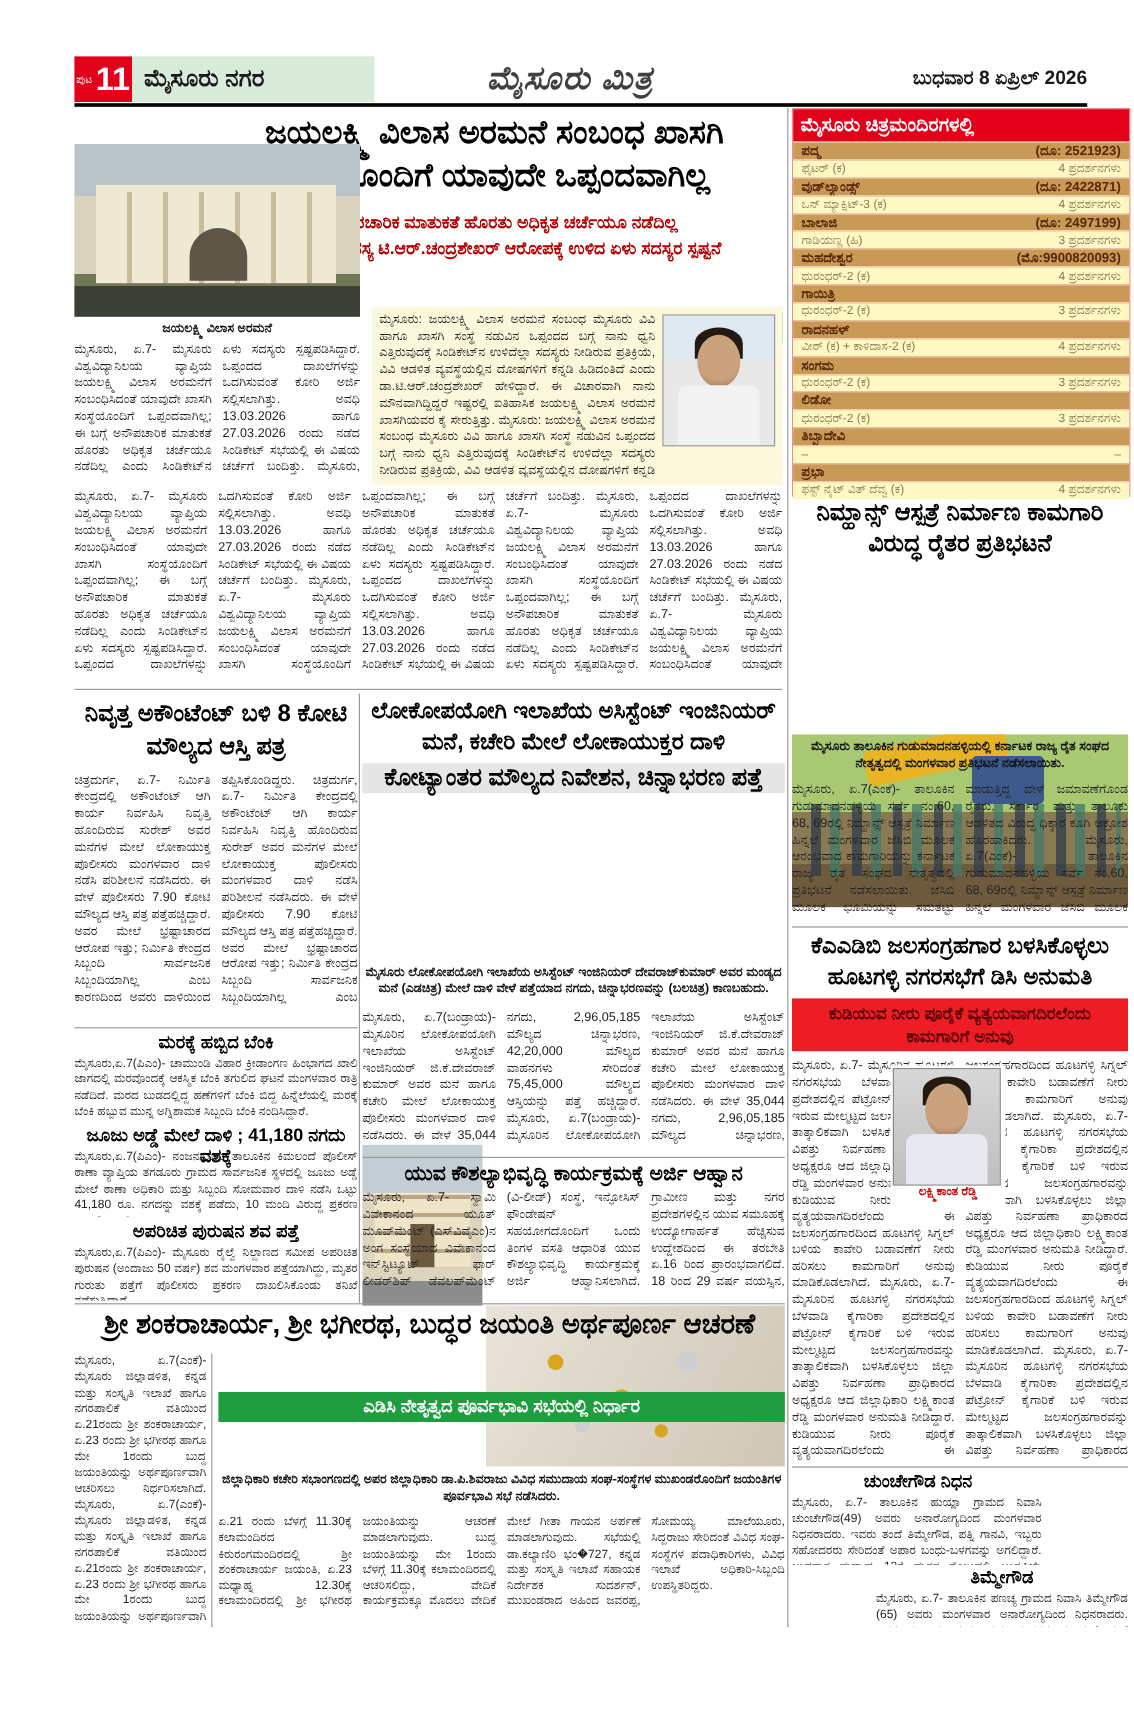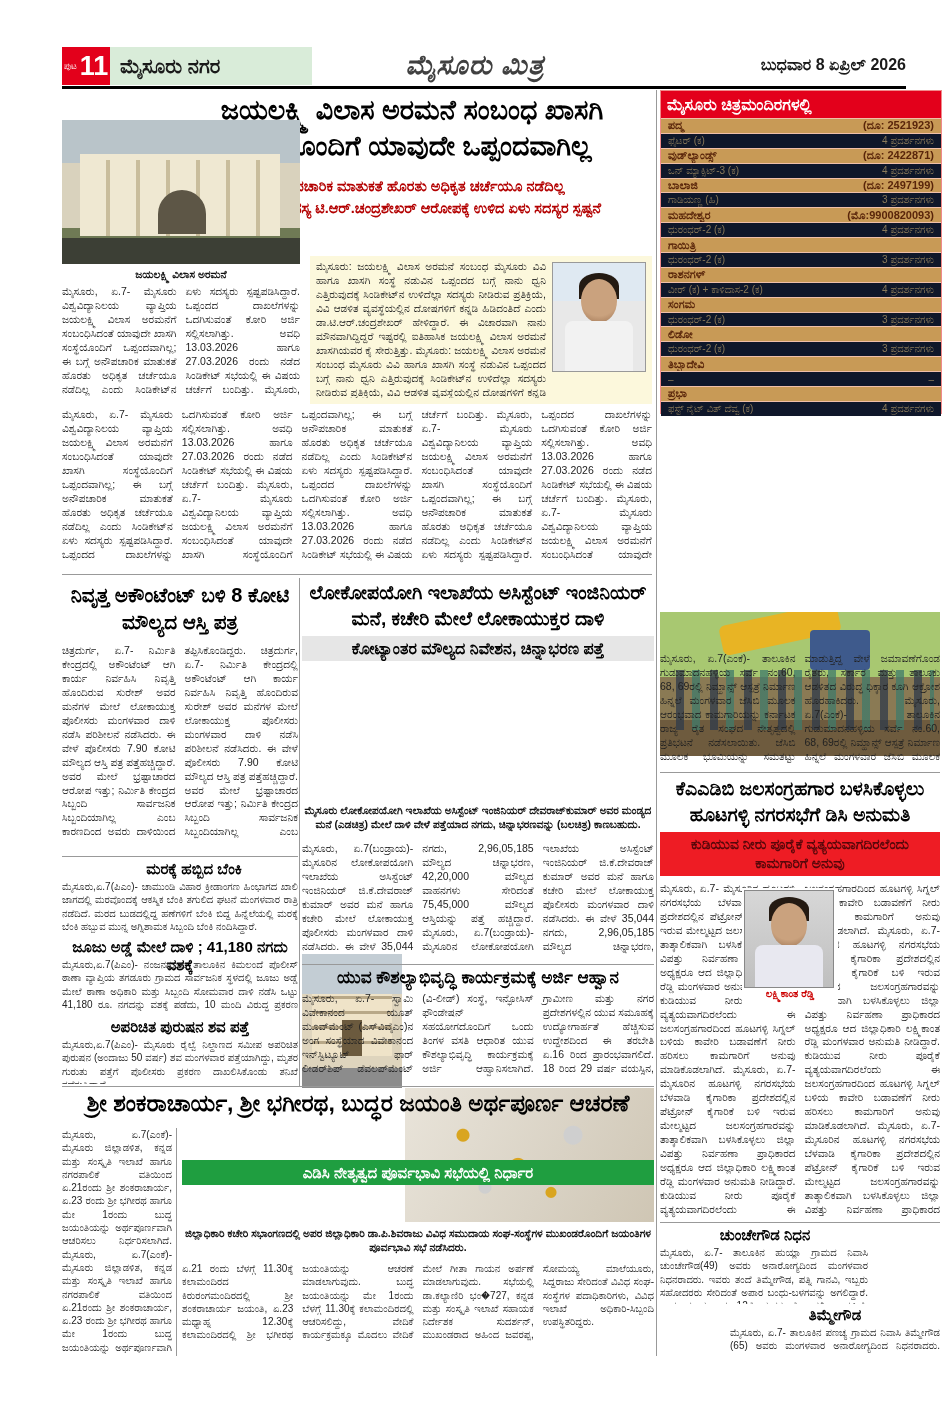--- a/index.html
+++ b/index.html
@@ -21,21 +21,21 @@
   .badge .pg{font-size:9px;}
   .badge .num{font-size:27px;font-weight:bold;line-height:1;}
   .region{background:#d9ecd9;display:flex;align-items:center;padding-left:10px;font-size:20px;font-weight:bold;}
   .masthead{color:#404040;font-size:27px;font-weight:bold;font-style:italic;letter-spacing:1px;}
   .dateline{font-size:16px;font-weight:bold;text-align:right;}
   
   .cinebox{border:1px solid #f08a8a;background:#fff;}
   .cinehead{background:#e3001b;color:#fff;font-weight:bold;font-size:16px;display:flex;align-items:center;padding-left:6px;height:27px;}
   .cine-row{display:flex;justify-content:space-between;align-items:center;height:13.9px;padding:0 7px;border-top:1px solid #f0c0a8;font-size:10px;overflow:hidden;}
   .cine-theater{background:#c89a56;color:#59250a;font-weight:bold;font-size:11px;}
-  .cine-film{background:#0f172a;color:#8a7а5a;color:#8a7a5a;}
+  .cine-film{background:#fef9c3;color:#8a7а5a;color:#8a7a5a;}
   
   .greenbar{background:#1f9e40;color:#fff;font-weight:bold;display:flex;align-items:center;justify-content:center;text-align:center;margin-top:32px;}
   .graybar{background:#e6e6e6;color:#000;font-weight:bold;display:flex;align-items:center;justify-content:center;}
   .redbar{background:#ee1c24;color:#57070a;font-weight:bold;display:flex;align-items:center;justify-content:center;text-align:center;line-height:1.35;}
   .yellowbox{background:#fcf8dc;}
   .bullets{font-size:14.5px;font-weight:bold;color:#b30000;line-height:1.55;}
   .bullets div::before{content:"● ";color:#000;font-size:11px;}
   
   .photo{overflow:hidden;position:relative;}
   .dots span{display:inline-block;width:11px;height:11px;border-radius:50%;margin-right:5px;}
@@ -94,21 +94,21 @@
         </div>
         <div class="cine-row cine-theater">
           <span>ಗಾಯಿತ್ರಿ</span>
           <span></span>
         </div>
         <div class="cine-row cine-film">
           <span>ಧುರಂಧರ್-2 (ಕ)</span>
           <span>3 ಪ್ರದರ್ಶನಗಳು</span>
         </div>
         <div class="cine-row cine-theater">
-          <span>ರಾಶನಗಳ್</span>
+          <span>ರಾದನಹಳ್</span>
           <span></span>
         </div>
         <div class="cine-row cine-film">
           <span>ವೀರ್ (ಕ) + ಕಾಳಿದಾಸ-2 (ಕ)</span>
           <span>4 ಪ್ರದರ್ಶನಗಳು</span>
         </div>
         <div class="cine-row cine-theater">
           <span>ಸಂಗಮ</span>
           <span></span>
         </div>
@@ -166,40 +166,42 @@
     <div class="body-txt" style="height:138px;">ಮೈಸೂರು: ಜಯಲಕ್ಷ್ಮಿ ವಿಲಾಸ ಅರಮನೆ ಸಂಬಂಧ ಮೈಸೂರು ವಿವಿ ಹಾಗೂ ಖಾಸಗಿ ಸಂಸ್ಥೆ ನಡುವಿನ ಒಪ್ಪಂದದ ಬಗ್ಗೆ ನಾನು ಧ್ವನಿ ಎತ್ತಿರುವುದಕ್ಕೆ ಸಿಂಡಿಕೇಟ್‌ನ ಉಳಿದೆಲ್ಲಾ ಸದಸ್ಯರು ನೀಡಿರುವ ಪ್ರತಿಕ್ರಿಯೆ, ವಿವಿ ಆಡಳಿತ ವ್ಯವಸ್ಥೆಯಲ್ಲಿನ ದೋಷಗಳಿಗೆ ಕನ್ನಡಿ ಹಿಡಿದಂತಿದೆ ಎಂದು ಡಾ.ಟಿ.ಆರ್.ಚಂದ್ರಶೇಖರ್ ಹೇಳಿದ್ದಾರೆ. ಈ ವಿಚಾರವಾಗಿ ನಾನು ಮೌನವಾಗಿದ್ದಿದ್ದರೆ ಇಷ್ಟರಲ್ಲಿ ಐತಿಹಾಸಿಕ ಜಯಲಕ್ಷ್ಮಿ ವಿಲಾಸ ಅರಮನೆ ಖಾಸಗಿಯವರ ಕೈ ಸೇರುತ್ತಿತ್ತು. ಮೈಸೂರು: ಜಯಲಕ್ಷ್ಮಿ ವಿಲಾಸ ಅರಮನೆ ಸಂಬಂಧ ಮೈಸೂರು ವಿವಿ ಹಾಗೂ ಖಾಸಗಿ ಸಂಸ್ಥೆ ನಡುವಿನ ಒಪ್ಪಂದದ ಬಗ್ಗೆ ನಾನು ಧ್ವನಿ ಎತ್ತಿರುವುದಕ್ಕೆ ಸಿಂಡಿಕೇಟ್‌ನ ಉಳಿದೆಲ್ಲಾ ಸದಸ್ಯರು ನೀಡಿರುವ ಪ್ರತಿಕ್ರಿಯೆ, ವಿವಿ ಆಡಳಿತ ವ್ಯವಸ್ಥೆಯಲ್ಲಿನ ದೋಷಗಳಿಗೆ ಕನ್ನಡಿ ಹಿಡಿದಂತಿದೆ ಎಂದು ಡಾ.ಟಿ.ಆರ್.ಚಂದ್ರಶೇಖರ್ ಹೇಳಿದ್ದಾರೆ. ಈ ವಿಚಾರವಾಗಿ ನಾನು ಮೌನವಾಗಿದ್ದಿದ್ದರೆ ಇಷ್ಟರಲ್ಲಿ ಐತಿಹಾಸಿಕ ಜಯಲಕ್ಷ್ಮಿ ವಿಲಾಸ ಅರಮನೆ ಖಾಸಗಿಯವರ ಕೈ ಸೇರುತ್ತಿತ್ತು.</div>
   </div>
 
   <div class="abs body-txt col2" style="left:62px;top:285px;width:238px;height:114px;">ಮೈಸೂರು, ಏ.7- ಮೈಸೂರು ವಿಶ್ವವಿದ್ಯಾನಿಲಯ ವ್ಯಾಪ್ತಿಯ ಜಯಲಕ್ಷ್ಮಿ ವಿಲಾಸ ಅರಮನೆಗೆ ಸಂಬಂಧಿಸಿದಂತೆ ಯಾವುದೇ ಖಾಸಗಿ ಸಂಸ್ಥೆಯೊಂದಿಗೆ ಒಪ್ಪಂದವಾಗಿಲ್ಲ; ಈ ಬಗ್ಗೆ ಅನೌಪಚಾರಿಕ ಮಾತುಕತೆ ಹೊರತು ಅಧಿಕೃತ ಚರ್ಚೆಯೂ ನಡೆದಿಲ್ಲ ಎಂದು ಸಿಂಡಿಕೇಟ್‌ನ ಏಳು ಸದಸ್ಯರು ಸ್ಪಷ್ಟಪಡಿಸಿದ್ದಾರೆ. ಒಪ್ಪಂದದ ದಾಖಲೆಗಳನ್ನು ಒದಗಿಸುವಂತೆ ಕೋರಿ ಅರ್ಜಿ ಸಲ್ಲಿಸಲಾಗಿತ್ತು. ಅವಧಿ 13.03.2026 ಹಾಗೂ 27.03.2026 ರಂದು ನಡೆದ ಸಿಂಡಿಕೇಟ್ ಸಭೆಯಲ್ಲಿ ಈ ವಿಷಯ ಚರ್ಚೆಗೆ ಬಂದಿತ್ತು. ಮೈಸೂರು, ಏ.7- ಮೈಸೂರು ವಿಶ್ವವಿದ್ಯಾನಿಲಯ ವ್ಯಾಪ್ತಿಯ ಜಯಲಕ್ಷ್ಮಿ ವಿಲಾಸ ಅರಮನೆಗೆ ಸಂಬಂಧಿಸಿದಂತೆ ಯಾವುದೇ ಖಾಸಗಿ ಸಂಸ್ಥೆಯೊಂದಿಗೆ ಒಪ್ಪಂದವಾಗಿಲ್ಲ; ಈ ಬಗ್ಗೆ ಅನೌಪಚಾರಿಕ ಮಾತುಕತೆ ಹೊರತು ಅಧಿಕೃತ ಚರ್ಚೆಯೂ ನಡೆದಿಲ್ಲ ಎಂದು ಸಿಂಡಿಕೇಟ್‌ನ ಏಳು ಸದಸ್ಯರು ಸ್ಪಷ್ಟಪಡಿಸಿದ್ದಾರೆ. ಒಪ್ಪಂದದ ದಾಖಲೆಗಳನ್ನು ಒದಗಿಸುವಂತೆ ಕೋರಿ ಅರ್ಜಿ ಸಲ್ಲಿಸಲಾಗಿತ್ತು. ಅವಧಿ 13.03.2026 ಹಾಗೂ 27.03.2026 ರಂದು ನಡೆದ ಸಿಂಡಿಕೇಟ್ ಸಭೆಯಲ್ಲಿ ಈ ವಿಷಯ ಚರ್ಚೆಗೆ ಬಂದಿತ್ತು.</div>
   <div class="abs body-txt col5" style="left:62px;top:408px;width:590px;height:162px;">ಮೈಸೂರು, ಏ.7- ಮೈಸೂರು ವಿಶ್ವವಿದ್ಯಾನಿಲಯ ವ್ಯಾಪ್ತಿಯ ಜಯಲಕ್ಷ್ಮಿ ವಿಲಾಸ ಅರಮನೆಗೆ ಸಂಬಂಧಿಸಿದಂತೆ ಯಾವುದೇ ಖಾಸಗಿ ಸಂಸ್ಥೆಯೊಂದಿಗೆ ಒಪ್ಪಂದವಾಗಿಲ್ಲ; ಈ ಬಗ್ಗೆ ಅನೌಪಚಾರಿಕ ಮಾತುಕತೆ ಹೊರತು ಅಧಿಕೃತ ಚರ್ಚೆಯೂ ನಡೆದಿಲ್ಲ ಎಂದು ಸಿಂಡಿಕೇಟ್‌ನ ಏಳು ಸದಸ್ಯರು ಸ್ಪಷ್ಟಪಡಿಸಿದ್ದಾರೆ. ಒಪ್ಪಂದದ ದಾಖಲೆಗಳನ್ನು ಒದಗಿಸುವಂತೆ ಕೋರಿ ಅರ್ಜಿ ಸಲ್ಲಿಸಲಾಗಿತ್ತು. ಅವಧಿ 13.03.2026 ಹಾಗೂ 27.03.2026 ರಂದು ನಡೆದ ಸಿಂಡಿಕೇಟ್ ಸಭೆಯಲ್ಲಿ ಈ ವಿಷಯ ಚರ್ಚೆಗೆ ಬಂದಿತ್ತು. ಮೈಸೂರು, ಏ.7- ಮೈಸೂರು ವಿಶ್ವವಿದ್ಯಾನಿಲಯ ವ್ಯಾಪ್ತಿಯ ಜಯಲಕ್ಷ್ಮಿ ವಿಲಾಸ ಅರಮನೆಗೆ ಸಂಬಂಧಿಸಿದಂತೆ ಯಾವುದೇ ಖಾಸಗಿ ಸಂಸ್ಥೆಯೊಂದಿಗೆ ಒಪ್ಪಂದವಾಗಿಲ್ಲ; ಈ ಬಗ್ಗೆ ಅನೌಪಚಾರಿಕ ಮಾತುಕತೆ ಹೊರತು ಅಧಿಕೃತ ಚರ್ಚೆಯೂ ನಡೆದಿಲ್ಲ ಎಂದು ಸಿಂಡಿಕೇಟ್‌ನ ಏಳು ಸದಸ್ಯರು ಸ್ಪಷ್ಟಪಡಿಸಿದ್ದಾರೆ. ಒಪ್ಪಂದದ ದಾಖಲೆಗಳನ್ನು ಒದಗಿಸುವಂತೆ ಕೋರಿ ಅರ್ಜಿ ಸಲ್ಲಿಸಲಾಗಿತ್ತು. ಅವಧಿ 13.03.2026 ಹಾಗೂ 27.03.2026 ರಂದು ನಡೆದ ಸಿಂಡಿಕೇಟ್ ಸಭೆಯಲ್ಲಿ ಈ ವಿಷಯ ಚರ್ಚೆಗೆ ಬಂದಿತ್ತು. ಮೈಸೂರು, ಏ.7- ಮೈಸೂರು ವಿಶ್ವವಿದ್ಯಾನಿಲಯ ವ್ಯಾಪ್ತಿಯ ಜಯಲಕ್ಷ್ಮಿ ವಿಲಾಸ ಅರಮನೆಗೆ ಸಂಬಂಧಿಸಿದಂತೆ ಯಾವುದೇ ಖಾಸಗಿ ಸಂಸ್ಥೆಯೊಂದಿಗೆ ಒಪ್ಪಂದವಾಗಿಲ್ಲ; ಈ ಬಗ್ಗೆ ಅನೌಪಚಾರಿಕ ಮಾತುಕತೆ ಹೊರತು ಅಧಿಕೃತ ಚರ್ಚೆಯೂ ನಡೆದಿಲ್ಲ ಎಂದು ಸಿಂಡಿಕೇಟ್‌ನ ಏಳು ಸದಸ್ಯರು ಸ್ಪಷ್ಟಪಡಿಸಿದ್ದಾರೆ. ಒಪ್ಪಂದದ ದಾಖಲೆಗಳನ್ನು ಒದಗಿಸುವಂತೆ ಕೋರಿ ಅರ್ಜಿ ಸಲ್ಲಿಸಲಾಗಿತ್ತು. ಅವಧಿ 13.03.2026 ಹಾಗೂ 27.03.2026 ರಂದು ನಡೆದ ಸಿಂಡಿಕೇಟ್ ಸಭೆಯಲ್ಲಿ ಈ ವಿಷಯ ಚರ್ಚೆಗೆ ಬಂದಿತ್ತು. ಮೈಸೂರು, ಏ.7- ಮೈಸೂರು ವಿಶ್ವವಿದ್ಯಾನಿಲಯ ವ್ಯಾಪ್ತಿಯ ಜಯಲಕ್ಷ್ಮಿ ವಿಲಾಸ ಅರಮನೆಗೆ ಸಂಬಂಧಿಸಿದಂತೆ ಯಾವುದೇ ಖಾಸಗಿ ಸಂಸ್ಥೆಯೊಂದಿಗೆ ಒಪ್ಪಂದವಾಗಿಲ್ಲ; ಈ ಬಗ್ಗೆ ಅನೌಪಚಾರಿಕ ಮಾತುಕತೆ ಹೊರತು ಅಧಿಕೃತ ಚರ್ಚೆಯೂ ನಡೆದಿಲ್ಲ ಎಂದು ಸಿಂಡಿಕೇಟ್‌ನ ಏಳು ಸದಸ್ಯರು ಸ್ಪಷ್ಟಪಡಿಸಿದ್ದಾರೆ. ಒಪ್ಪಂದದ ದಾಖಲೆಗಳನ್ನು ಒದಗಿಸುವಂತೆ ಕೋರಿ ಅರ್ಜಿ ಸಲ್ಲಿಸಲಾಗಿತ್ತು. ಅವಧಿ 13.03.2026 ಹಾಗೂ 27.03.2026 ರಂದು ನಡೆದ ಸಿಂಡಿಕೇಟ್ ಸಭೆಯಲ್ಲಿ ಈ ವಿಷಯ ಚರ್ಚೆಗೆ ಬಂದಿತ್ತು. ಮೈಸೂರು, ಏ.7- ಮೈಸೂರು ವಿಶ್ವವಿದ್ಯಾನಿಲಯ ವ್ಯಾಪ್ತಿಯ ಜಯಲಕ್ಷ್ಮಿ ವಿಲಾಸ ಅರಮನೆಗೆ ಸಂಬಂಧಿಸಿದಂತೆ ಯಾವುದೇ ಖಾಸಗಿ ಸಂಸ್ಥೆಯೊಂದಿಗೆ ಒಪ್ಪಂದವಾಗಿಲ್ಲ; ಈ ಬಗ್ಗೆ ಅನೌಪಚಾರಿಕ ಮಾತುಕತೆ ಹೊರತು ಅಧಿಕೃತ ಚರ್ಚೆಯೂ ನಡೆದಿಲ್ಲ ಎಂದು ಸಿಂಡಿಕೇಟ್‌ನ ಏಳು ಸದಸ್ಯರು ಸ್ಪಷ್ಟಪಡಿಸಿದ್ದಾರೆ. ಒಪ್ಪಂದದ ದಾಖಲೆಗಳನ್ನು ಒದಗಿಸುವಂತೆ ಕೋರಿ ಅರ್ಜಿ ಸಲ್ಲಿಸಲಾಗಿತ್ತು. ಅವಧಿ 13.03.2026 ಹಾಗೂ 27.03.2026 ರಂದು ನಡೆದ ಸಿಂಡಿಕೇಟ್ ಸಭೆಯಲ್ಲಿ ಈ ವಿಷಯ ಚರ್ಚೆಗೆ ಬಂದಿತ್ತು.</div>
 
   <div class="abs thin" style="left:62px;top:574px;width:590px;height:1px;"></div>
   <div class="abs thin" style="left:656px;top:90px;width:1px;height:1300px;"></div>
   <div class="abs thin" style="left:299px;top:578px;width:1px;height:508px;"></div>
 
+  <div class="abs headline ct" style="left:660px;top:414px;width:280px;font-size:20px;line-height:1.3;">ನಿಮ್ಹಾನ್ಸ್ ಆಸ್ಪತ್ರೆ ನಿರ್ಮಾಣ ಕಾಮಗಾರಿ ವಿರುದ್ಧ ರೈತರ ಪ್ರತಿಭಟನೆ</div>
   <div class="abs photo" style="left:660px;top:468px;width:280px;height:144px;background:linear-gradient(#a8c871 0 45%,#8a7a54 45% 75%,#6e5b3e 75% 100%);">
     <div class="abs" style="left:60px;top:2px;width:120px;height:30px;background:#e8b424;transform:rotate(-12deg);border-radius:6px;"></div>
     <div class="abs" style="left:150px;top:18px;width:60px;height:40px;background:#3e5a8c;border-radius:4px;"></div>
     <div class="abs" style="left:6px;top:58px;width:268px;height:60px;background:repeating-linear-gradient(90deg,transparent 0 10px,#2e3a4a 10px 18px,transparent 18px 26px,#3f7a6a 26px 34px);opacity:.75;"></div>
   </div>
+  <div class="abs caption" style="left:660px;top:616px;width:280px;">ಮೈಸೂರು ತಾಲೂಕಿನ ಗುಡುಮಾದನಹಳ್ಳಿಯಲ್ಲಿ ಕರ್ನಾಟಕ ರಾಜ್ಯ ರೈತ ಸಂಘದ ನೇತೃತ್ವದಲ್ಲಿ ಮಂಗಳವಾರ ಪ್ರತಿಭಟನೆ ನಡೆಸಲಾಯಿತು.</div>
   <div class="abs body-txt col2" style="left:660px;top:652px;width:280px;height:118px;">ಮೈಸೂರು, ಏ.7(ಎಂಕೆ)- ತಾಲೂಕಿನ ಗುಡುಮಾದನಹಳ್ಳಿಯ ಸರ್ವೆ ನಂ.60, 68, 69ರಲ್ಲಿ ನಿಮ್ಹಾನ್ಸ್ ಆಸ್ಪತ್ರೆ ನಿರ್ಮಾಣ ಹಿನ್ನಲೆ ಮಂಗಳವಾರ ಜೆಸಿಬಿ ಮೂಲಕ ಆರಂಭವಾದ ಕಾಮಗಾರಿಯನ್ನು ಕರ್ನಾಟಕ ರಾಜ್ಯ ರೈತ ಸಂಘದ ನೇತೃತ್ವದಲ್ಲಿ ಪ್ರತಿಭಟನೆ ನಡೆಸಲಾಯಿತು. ಜೆಸಿಬಿ ಮೂಲಕ ಭೂಮಿಯನ್ನು ಸಮತಟ್ಟು ಮಾಡುತ್ತಿದ್ದ ವೇಳೆ ಜಮಾವಣೆಗೊಂಡ ರೈತರು, ಸರ್ಕಾರ ಮತ್ತು ತಾಲೂಕು ಆಡಳಿತದ ವಿರುದ್ಧ ಧಿಕ್ಕಾರ ಕೂಗಿ ಆಕ್ರೋಶ ಹೊರಹಾಕಿದರು. ಮೈಸೂರು, ಏ.7(ಎಂಕೆ)- ತಾಲೂಕಿನ ಗುಡುಮಾದನಹಳ್ಳಿಯ ಸರ್ವೆ ನಂ.60, 68, 69ರಲ್ಲಿ ನಿಮ್ಹಾನ್ಸ್ ಆಸ್ಪತ್ರೆ ನಿರ್ಮಾಣ ಹಿನ್ನಲೆ ಮಂಗಳವಾರ ಜೆಸಿಬಿ ಮೂಲಕ ಆರಂಭವಾದ ಕಾಮಗಾರಿಯನ್ನು ಕರ್ನಾಟಕ ರಾಜ್ಯ ರೈತ ಸಂಘದ ನೇತೃತ್ವದಲ್ಲಿ ಪ್ರತಿಭಟನೆ ನಡೆಸಲಾಯಿತು. ಜೆಸಿಬಿ ಮೂಲಕ ಭೂಮಿಯನ್ನು ಸಮತಟ್ಟು ಮಾಡುತ್ತಿದ್ದ ವೇಳೆ ಜಮಾವಣೆಗೊಂಡ ರೈತರು, ಸರ್ಕಾರ ಮತ್ತು ತಾಲೂಕು ಆಡಳಿತದ ವಿರುದ್ಧ ಧಿಕ್ಕಾರ ಕೂಗಿ ಆಕ್ರೋಶ ಹೊರಹಾಕಿದರು.</div>
 
   <div class="abs headline ct" style="left:62px;top:582px;width:236px;font-size:20px;line-height:1.35;">ನಿವೃತ್ತ ಅಕೌಂಟೆಂಟ್ ಬಳಿ 8 ಕೋಟಿ ಮೌಲ್ಯದ ಆಸ್ತಿ ಪತ್ರ</div>
   <div class="abs body-txt col2" style="left:62px;top:644px;width:236px;height:208px;">ಚಿತ್ರದುರ್ಗ, ಏ.7- ನಿರ್ಮಿತಿ ಕೇಂದ್ರದಲ್ಲಿ ಅಕೌಂಟೆಂಟ್ ಆಗಿ ಕಾರ್ಯ ನಿರ್ವಹಿಸಿ ನಿವೃತ್ತಿ ಹೊಂದಿರುವ ಸುರೇಶ್ ಅವರ ಮನೆಗಳ ಮೇಲೆ ಲೋಕಾಯುಕ್ತ ಪೊಲೀಸರು ಮಂಗಳವಾರ ದಾಳಿ ನಡೆಸಿ ಪರಿಶೀಲನೆ ನಡೆಸಿದರು. ಈ ವೇಳೆ ಪೊಲೀಸರು 7.90 ಕೋಟಿ ಮೌಲ್ಯದ ಆಸ್ತಿ ಪತ್ರ ಪತ್ತೆಹಚ್ಚಿದ್ದಾರೆ. ಅವರ ಮೇಲೆ ಭ್ರಷ್ಟಾಚಾರದ ಆರೋಪ ಇತ್ತು; ನಿರ್ಮಿತಿ ಕೇಂದ್ರದ ಸಿಬ್ಬಂದಿ ಸಾರ್ವಜನಿಕ ಸಿಬ್ಬಂದಿಯಾಗಿಲ್ಲ ಎಂಬ ಕಾರಣದಿಂದ ಅವರು ದಾಳಿಯಿಂದ ತಪ್ಪಿಸಿಕೊಂಡಿದ್ದರು. ಚಿತ್ರದುರ್ಗ, ಏ.7- ನಿರ್ಮಿತಿ ಕೇಂದ್ರದಲ್ಲಿ ಅಕೌಂಟೆಂಟ್ ಆಗಿ ಕಾರ್ಯ ನಿರ್ವಹಿಸಿ ನಿವೃತ್ತಿ ಹೊಂದಿರುವ ಸುರೇಶ್ ಅವರ ಮನೆಗಳ ಮೇಲೆ ಲೋಕಾಯುಕ್ತ ಪೊಲೀಸರು ಮಂಗಳವಾರ ದಾಳಿ ನಡೆಸಿ ಪರಿಶೀಲನೆ ನಡೆಸಿದರು. ಈ ವೇಳೆ ಪೊಲೀಸರು 7.90 ಕೋಟಿ ಮೌಲ್ಯದ ಆಸ್ತಿ ಪತ್ರ ಪತ್ತೆಹಚ್ಚಿದ್ದಾರೆ. ಅವರ ಮೇಲೆ ಭ್ರಷ್ಟಾಚಾರದ ಆರೋಪ ಇತ್ತು; ನಿರ್ಮಿತಿ ಕೇಂದ್ರದ ಸಿಬ್ಬಂದಿ ಸಾರ್ವಜನಿಕ ಸಿಬ್ಬಂದಿಯಾಗಿಲ್ಲ ಎಂಬ ಕಾರಣದಿಂದ ಅವರು ದಾಳಿಯಿಂದ ತಪ್ಪಿಸಿಕೊಂಡಿದ್ದರು. ಚಿತ್ರದುರ್ಗ, ಏ.7- ನಿರ್ಮಿತಿ ಕೇಂದ್ರದಲ್ಲಿ ಅಕೌಂಟೆಂಟ್ ಆಗಿ ಕಾರ್ಯ ನಿರ್ವಹಿಸಿ ನಿವೃತ್ತಿ ಹೊಂದಿರುವ ಸುರೇಶ್ ಅವರ ಮನೆಗಳ ಮೇಲೆ ಲೋಕಾಯುಕ್ತ ಪೊಲೀಸರು ಮಂಗಳವಾರ ದಾಳಿ ನಡೆಸಿ ಪರಿಶೀಲನೆ ನಡೆಸಿದರು. ಈ ವೇಳೆ ಪೊಲೀಸರು 7.90 ಕೋಟಿ ಮೌಲ್ಯದ ಆಸ್ತಿ ಪತ್ರ ಪತ್ತೆಹಚ್ಚಿದ್ದಾರೆ. ಅವರ ಮೇಲೆ ಭ್ರಷ್ಟಾಚಾರದ ಆರೋಪ ಇತ್ತು; ನಿರ್ಮಿತಿ ಕೇಂದ್ರದ ಸಿಬ್ಬಂದಿ ಸಾರ್ವಜನಿಕ ಸಿಬ್ಬಂದಿಯಾಗಿಲ್ಲ ಎಂಬ ಕಾರಣದಿಂದ ಅವರು ದಾಳಿಯಿಂದ ತಪ್ಪಿಸಿಕೊಂಡಿದ್ದರು.</div>
 
   <div class="abs thin" style="left:62px;top:856px;width:236px;height:1px;"></div>
-  <div class="abs headline ct" style="left:76px;top:860px;width:236px;font-size:15px;">ಮರಕ್ಕೆ ಹಬ್ಬಿದ ಬೆಂಕಿ</div>
+  <div class="abs headline ct" style="left:62px;top:860px;width:236px;font-size:15px;">ಮರಕ್ಕೆ ಹಬ್ಬಿದ ಬೆಂಕಿ</div>
   <div class="abs body-txt" style="left:62px;top:880px;width:236px;height:54px;font-size:10px;">ಮೈಸೂರು,ಏ.7(ಪಿಎಂ)- ಚಾಮುಂಡಿ ವಿಹಾರ ಕ್ರೀಡಾಂಗಣ ಹಿಂಭಾಗದ ಖಾಲಿ ಜಾಗದಲ್ಲಿ ಮರವೊಂದಕ್ಕೆ ಆಕಸ್ಮಿಕ ಬೆಂಕಿ ತಗುಲಿದ ಘಟನೆ ಮಂಗಳವಾರ ರಾತ್ರಿ ನಡೆದಿದೆ. ಮರದ ಬುಡದಲ್ಲಿದ್ದ ಹಣೆಗಳಿಗೆ ಬೆಂಕಿ ಬಿದ್ದ ಹಿನ್ನೆಲೆಯಲ್ಲಿ ಮರಕ್ಕೆ ಬೆಂಕಿ ಹಬ್ಬುವ ಮುನ್ನ ಅಗ್ನಿಶಾಮಕ ಸಿಬ್ಬಂದಿ ಬೆಂಕಿ ನಂದಿಸಿದ್ದಾರೆ.</div>
   <div class="abs headline ct" style="left:62px;top:938px;width:236px;font-size:15px;">ಜೂಜು ಅಡ್ಡೆ ಮೇಲೆ ದಾಳಿ ; 41,180 ನಗದು ವಶಕ್ಕೆ</div>
   <div class="abs body-txt" style="left:62px;top:958px;width:236px;height:56px;font-size:10px;">ಮೈಸೂರು,ಏ.7(ಪಿಎಂ)- ನಂಜನಗೂಡು ತಾಲೂಕಿನ ಕಿಮಲಂದೆ ಪೊಲೀಸ್ ಠಾಣಾ ವ್ಯಾಪ್ತಿಯ ತಗಡೂರು ಗ್ರಾಮದ ಸಾರ್ವಜನಿಕ ಸ್ಥಳದಲ್ಲಿ ಜೂಜು ಅಡ್ಡೆ ಮೇಲೆ ಠಾಣಾ ಅಧಿಕಾರಿ ಮತ್ತು ಸಿಬ್ಬಂದಿ ಸೋಮವಾರ ದಾಳಿ ನಡೆಸಿ ಒಟ್ಟು 41,180 ರೂ. ನಗದನ್ನು ವಶಕ್ಕೆ ಪಡೆದು, 10 ಮಂದಿ ವಿರುದ್ಧ ಪ್ರಕರಣ ದಾಖಲಿಸಿದ್ದಾರೆ.</div>
   <div class="abs headline ct" style="left:62px;top:1018px;width:236px;font-size:15px;">ಅಪರಿಚಿತ ಪುರುಷನ ಶವ ಪತ್ತೆ</div>
   <div class="abs body-txt" style="left:62px;top:1038px;width:236px;height:46px;font-size:10px;">ಮೈಸೂರು,ಏ.7(ಪಿಎಂ)- ಮೈಸೂರು ರೈಲ್ವೆ ನಿಲ್ದಾಣದ ಸಮೀಪ ಅಪರಿಚಿತ ಪುರುಷನ (ಅಂದಾಜು 50 ವರ್ಷ) ಶವ ಮಂಗಳವಾರ ಪತ್ತೆಯಾಗಿದ್ದು, ಮೃತರ ಗುರುತು ಪತ್ತೆಗೆ ಪೊಲೀಸರು ಪ್ರಕರಣ ದಾಖಲಿಸಿಕೊಂಡು ತನಿಖೆ ನಡೆಸುತ್ತಿದ್ದಾರೆ.</div>
 
   <div class="abs headline ct" style="left:302px;top:580px;width:352px;font-size:19px;line-height:1.35;">ಲೋಕೋಪಯೋಗಿ ಇಲಾಖೆಯ ಅಸಿಸ್ಟೆಂಟ್ ಇಂಜಿನಿಯರ್ ಮನೆ, ಕಚೇರಿ ಮೇಲೆ ಲೋಕಾಯುಕ್ತರ ದಾಳಿ</div>
-  <div class="abs graybar" style="left:302px;top:636px;width:352px;height:25px;font-size:16px;">ಕೋಟ್ಯಾಂತರ ಮೌಲ್ಯದ ನಿವೇಶನ, ಚಿನ್ನಾಭರಣ ಪತ್ತೆ</div>
+  <div class="abs graybar" style="left:302px;top:636px;width:352px;height:25px;font-size:20px;">ಕೋಟ್ಯಾಂತರ ಮೌಲ್ಯದ ನಿವೇಶನ, ಚಿನ್ನಾಭರಣ ಪತ್ತೆ</div>
   <div class="abs photo" style="left:302px;top:666px;width:100px;height:134px;background:linear-gradient(#c3cdd4 0 30%,#ded4bd 30% 85%,#8c8c8c 85% 100%);">
     <div class="abs" style="left:10px;top:40px;width:80px;height:62px;background:repeating-linear-gradient(0deg,#efe3c8 0 12px,#b8a888 12px 15px);"></div>
     <div class="abs" style="left:40px;top:66px;width:20px;height:36px;background:#6b5a3e;"></div>
   </div>
   <div class="abs photo" style="left:405px;top:666px;width:249px;height:134px;background:linear-gradient(120deg,#e9e4da,#d9d2c4 60%,#cfc6b4);">
     <div class="abs" style="left:14px;top:16px;width:220px;height:104px;background:radial-gradient(circle at 20% 30%,#d9a520 6px,transparent 7px),radial-gradient(circle at 45% 60%,#d9a520 8px,transparent 9px),radial-gradient(circle at 70% 30%,#cfcfcf 9px,transparent 10px),radial-gradient(circle at 85% 65%,#d9a520 7px,transparent 8px),radial-gradient(circle at 30% 80%,#cfcfcf 6px,transparent 7px),radial-gradient(circle at 60% 85%,#d9a520 5px,transparent 6px);"></div>
   </div>
   <div class="abs caption" style="left:302px;top:804px;width:352px;">ಮೈಸೂರು ಲೋಕೋಪಯೋಗಿ ಇಲಾಖೆಯ ಅಸಿಸ್ಟೆಂಟ್ ಇಂಜಿನಿಯರ್ ದೇವರಾಜ್‌ಕುಮಾರ್ ಅವರ ಮಂಡ್ಯದ ಮನೆ (ಎಡಚಿತ್ರ) ಮೇಲೆ ದಾಳಿ ವೇಳೆ ಪತ್ತೆಯಾದ ನಗದು, ಚಿನ್ನಾಭರಣವನ್ನು (ಬಲಚಿತ್ರ) ಕಾಣಬಹುದು.</div>
   <div class="abs body-txt col3" style="left:302px;top:842px;width:352px;height:120px;">ಮೈಸೂರು, ಏ.7(ಬಂಡ್ರಾಯ)- ಮೈಸೂರಿನ ಲೋಕೋಪಯೋಗಿ ಇಲಾಖೆಯ ಅಸಿಸ್ಟೆಂಟ್ ಇಂಜಿನಿಯರ್ ಜಿ.ಕೆ.ದೇವರಾಜ್ ಕುಮಾರ್ ಅವರ ಮನೆ ಹಾಗೂ ಕಚೇರಿ ಮೇಲೆ ಲೋಕಾಯುಕ್ತ ಪೊಲೀಸರು ಮಂಗಳವಾರ ದಾಳಿ ನಡೆಸಿದರು. ಈ ವೇಳೆ 35,044 ನಗದು, 2,96,05,185 ಮೌಲ್ಯದ ಚಿನ್ನಾಭರಣ, 42,20,000 ಮೌಲ್ಯದ ವಾಹನಗಳು ಸೇರಿದಂತೆ 75,45,000 ಮೌಲ್ಯದ ಆಸ್ತಿಯನ್ನು ಪತ್ತೆ ಹಚ್ಚಿದ್ದಾರೆ. ಮೈಸೂರು, ಏ.7(ಬಂಡ್ರಾಯ)- ಮೈಸೂರಿನ ಲೋಕೋಪಯೋಗಿ ಇಲಾಖೆಯ ಅಸಿಸ್ಟೆಂಟ್ ಇಂಜಿನಿಯರ್ ಜಿ.ಕೆ.ದೇವರಾಜ್ ಕುಮಾರ್ ಅವರ ಮನೆ ಹಾಗೂ ಕಚೇರಿ ಮೇಲೆ ಲೋಕಾಯುಕ್ತ ಪೊಲೀಸರು ಮಂಗಳವಾರ ದಾಳಿ ನಡೆಸಿದರು. ಈ ವೇಳೆ 35,044 ನಗದು, 2,96,05,185 ಮೌಲ್ಯದ ಚಿನ್ನಾಭರಣ, 42,20,000 ಮೌಲ್ಯದ ವಾಹನಗಳು ಸೇರಿದಂತೆ 75,45,000 ಮೌಲ್ಯದ ಆಸ್ತಿಯನ್ನು ಪತ್ತೆ ಹಚ್ಚಿದ್ದಾರೆ.</div>
 

